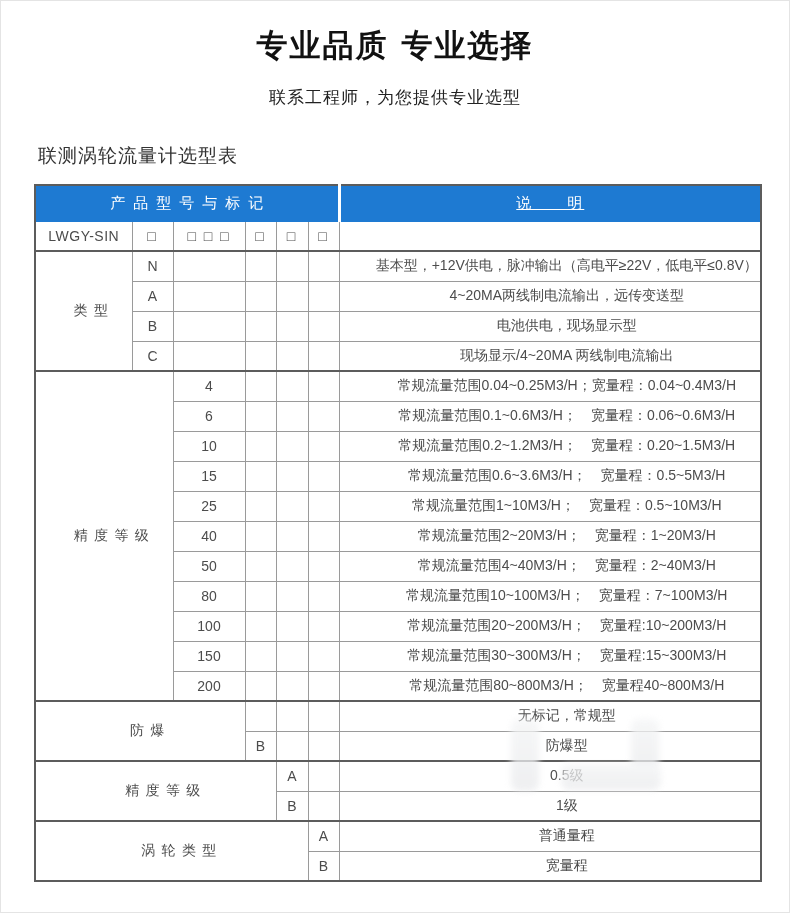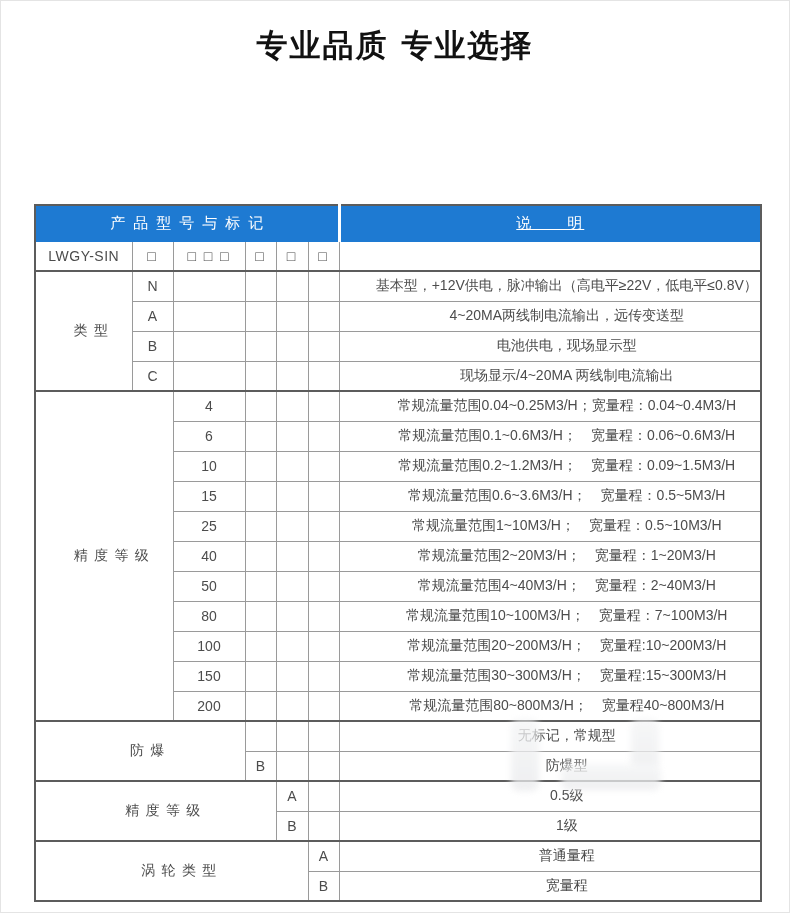--- a/index.html
+++ b/index.html
@@ -32,21 +32,20 @@
   .table-title{
     position:absolute;top:142px;left:37px;
     font-size:19px;color:#333;letter-spacing:1px;
   }
   table.sel{
     position:absolute;left:33px;top:183px;
     width:726px;
     border-collapse:collapse;
     table-layout:fixed;
     border:2px solid var(--border-dark);
-    margin-top:20px;
   }
   table.sel td{
     border:1px solid var(--border-light);
     height:30px;
     text-align:center;vertical-align:middle;
     font-size:14px;color:var(--text-main);
     white-space:nowrap;overflow:hidden;
     background:transparent;
   }
   tr.hdr td{
@@ -70,20 +69,22 @@
   .wm-left{left:5px;top:3px;width:28px;height:72px;}
   .wm-right{left:125px;top:3px;width:28px;height:60px;}
   .wm-bottom{left:55px;top:48px;width:100px;height:26px;border-radius:10px;}
 </style>
 </head>
 <body>
 
 <div class="canvas">
 
   <div class="main-title">专业品质 专业选择</div>
+  <div class="subtitle">联系工程师，为您提供专业选型</div>
+  <div class="table-title">联测涡轮流量计选型表</div>
 
   <table class="sel">
     <colgroup>
       <col style="width:97px">
         <col style="width:41px">
         <col style="width:72px">
       <col style="width:31px">
         <col style="width:32px">
         <col style="width:31px">
       <col style="width:422px">
@@ -152,21 +153,21 @@
         <td></td>
           <td></td>
           <td></td>
         <td class="desc">常规流量范围0.1~0.6M3/H；　宽量程：0.06~0.6M3/H</td>
       </tr>
       <tr>
         <td class="code">10</td>
         <td></td>
           <td></td>
           <td></td>
-        <td class="desc">常规流量范围0.2~1.2M3/H；　宽量程：0.09~1.5M3/H</td>
+        <td class="desc">常规流量范围0.2~1.2M3/H；　宽量程：0.20~1.5M3/H</td>
       </tr>
       <tr>
         <td class="code">15</td>
         <td></td>
           <td></td>
           <td></td>
         <td class="desc">常规流量范围0.6~3.6M3/H；　宽量程：0.5~5M3/H</td>
       </tr>
       <tr>
         <td class="code">25</td>

